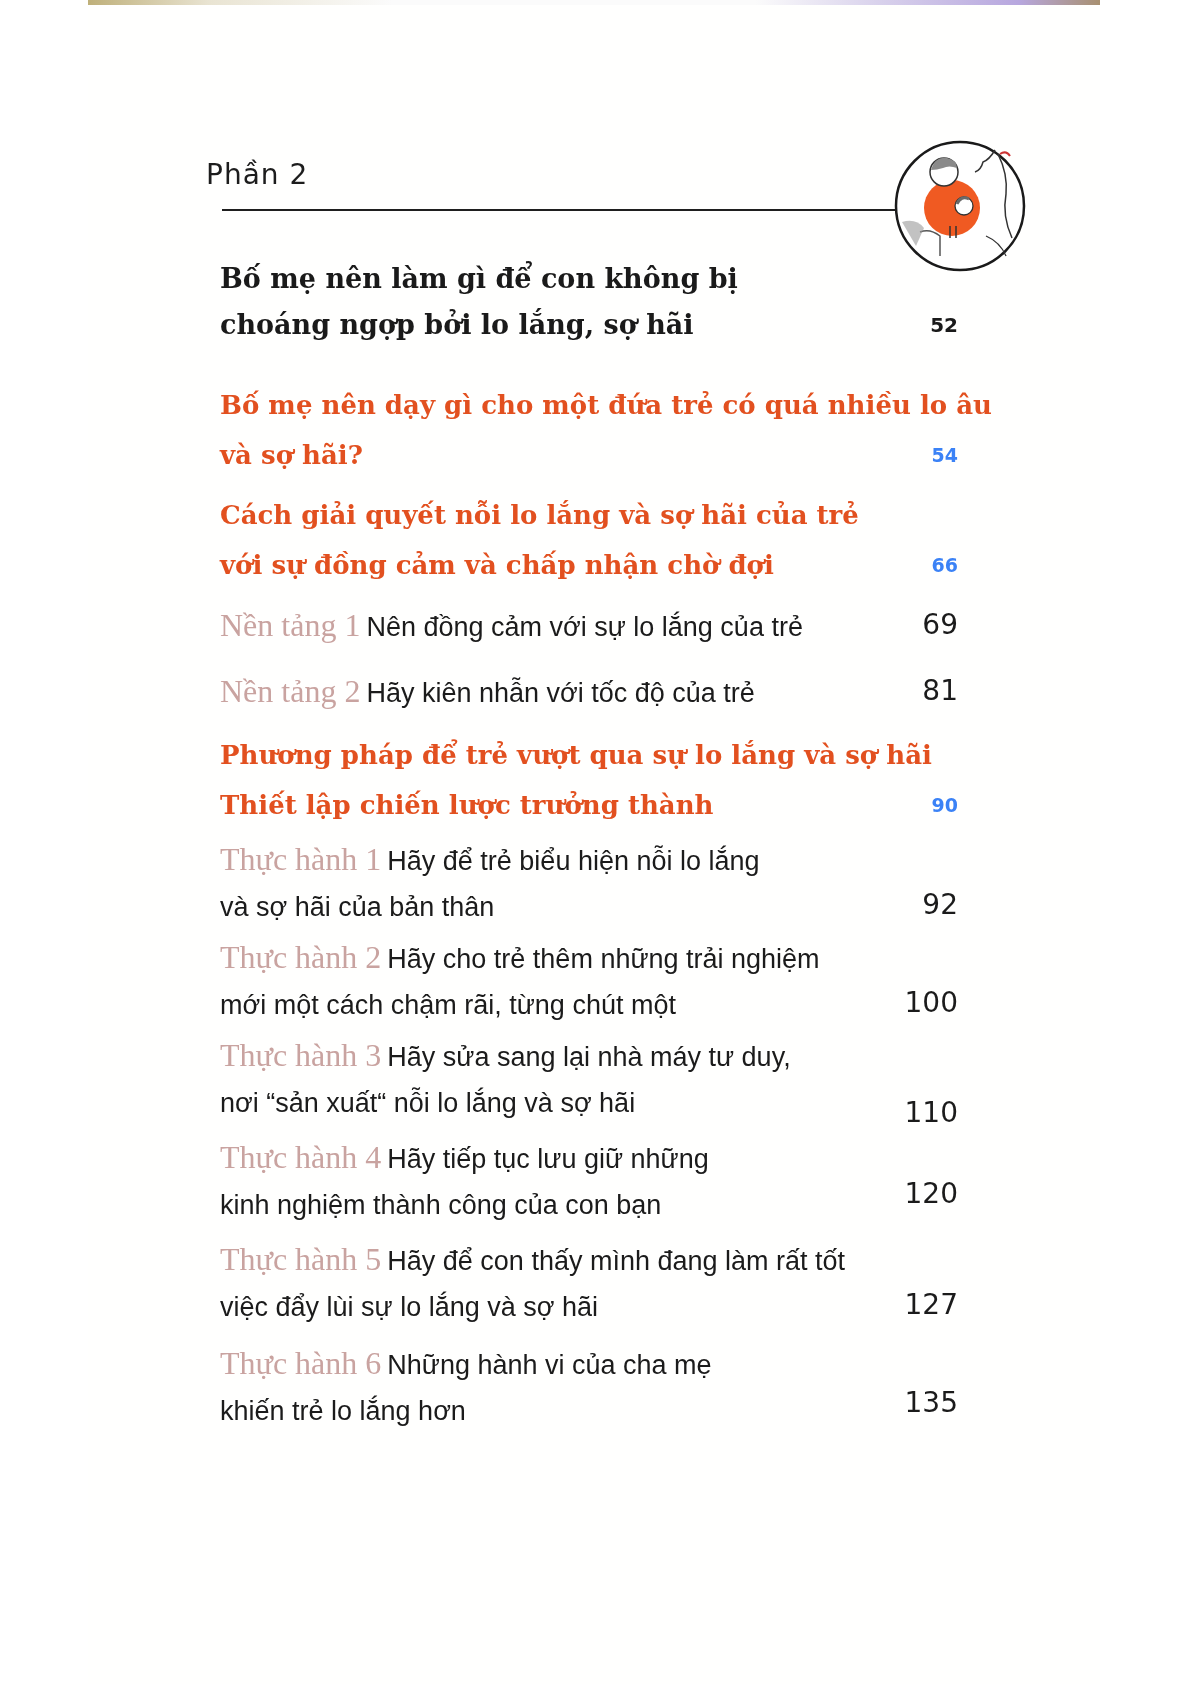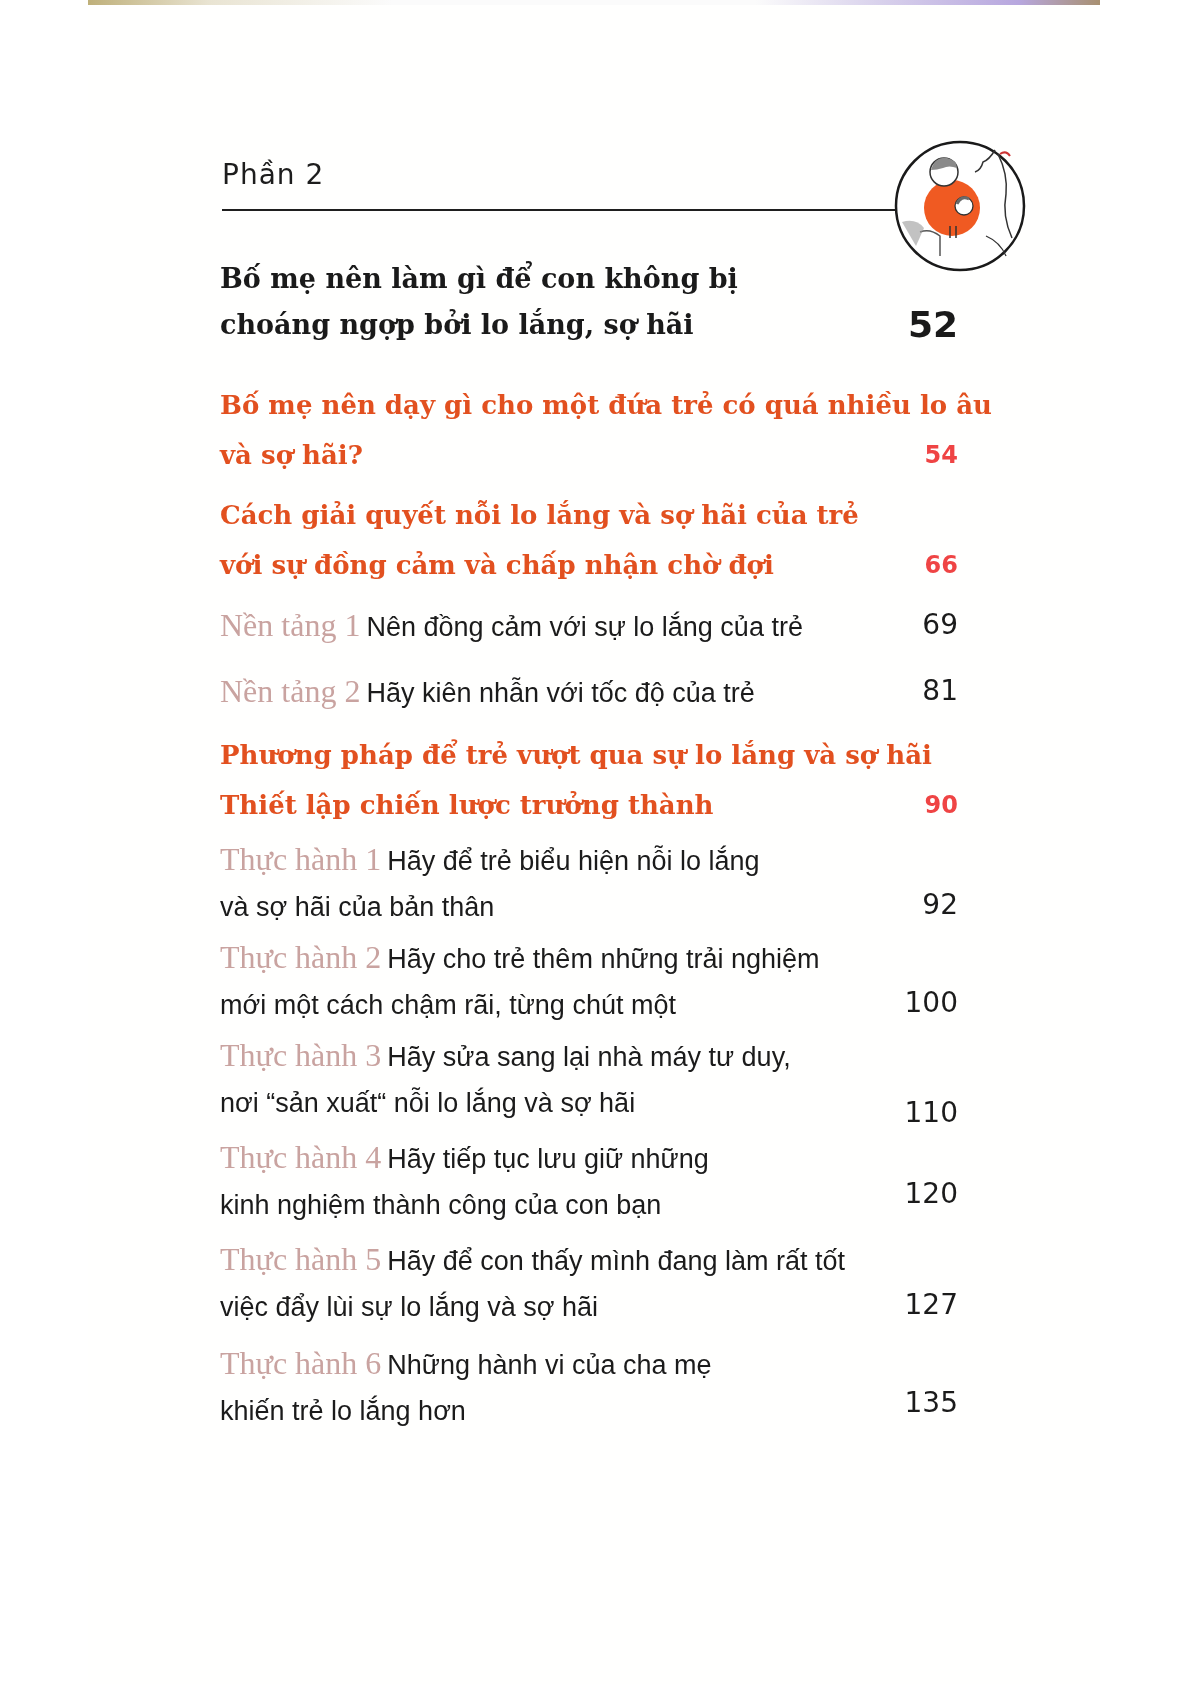--- a/index.html
+++ b/index.html
@@ -9,45 +9,45 @@
   }
   .edge-top {
     position: absolute; left: 88px; top: 0; width: 1012px; height: 5px;
     background: linear-gradient(90deg, #bfb07a 0%, #e9e4d2 12%, #fbfbfb 30%, #fbfbfb 66%, #d9d2ec 78%, #b7a7de 92%, #a89070 100%);
   }
   .page {
     position: absolute; left: 88px; top: 5px; width: 1012px; height: 1679px;
     background: #fffffe;
   }
   .part-label {
-    position: absolute; left: 222px; top: 158px;
+    position: absolute; left: 206px; top: 158px;
     font-family: "DejaVu Sans", sans-serif; font-size: 28px; color: #1d1d1d;
     letter-spacing: 1px;
   }
   .part-rule {
     position: absolute; left: 222px; top: 209px; width: 676px; height: 2px; background: #1f1f1f;
   }
   .illustration {
     position: absolute; left: 890px; top: 136px; width: 142px; height: 136px;
   }
   .toc-item { position: absolute; left: 220px; width: 790px; }
   .toc-text { display: block; }
   .toc-page {
     position: absolute; right: 0; width: 100px; text-align: right;
   }
   .part-title {
     font-family: "DejaVu Serif", serif; font-weight: bold; font-size: 27px; color: #1a1a1a;
     line-height: 46px;
   }
-  .part-title .toc-page { font-family: "DejaVu Sans", sans-serif; font-size: 36px; font-weight: bold; }
+  .part-title .toc-page { font-family: "DejaVu Sans", sans-serif; font-size: 20px; font-weight: bold; }
   .chapter {
     font-family: "DejaVu Serif", serif; font-size: 26px; color: #e2501f; line-height: 50px;
     font-weight: 600;
   }
-  .chapter .toc-page { font-family: "DejaVu Sans", sans-serif; font-weight: bold; font-size: 24px; color: #ef4444; }
+  .chapter .toc-page { font-family: "DejaVu Sans", sans-serif; font-weight: bold; font-size: 19px; color: #3b82f6; }
   .sub {
     font-family: "Liberation Sans", sans-serif; font-size: 27px; color: #1b1b1b; line-height: 46px;
   }
   .sub .prefix {
     font-family: "Liberation Serif", serif; font-size: 32px; color: #c9a3a0; margin-right: 6px;
   }
   .sub .toc-page { font-family: "DejaVu Sans", sans-serif; font-size: 28px; color: #1b1b1b; }
 </style>
 </head>
 <body>

